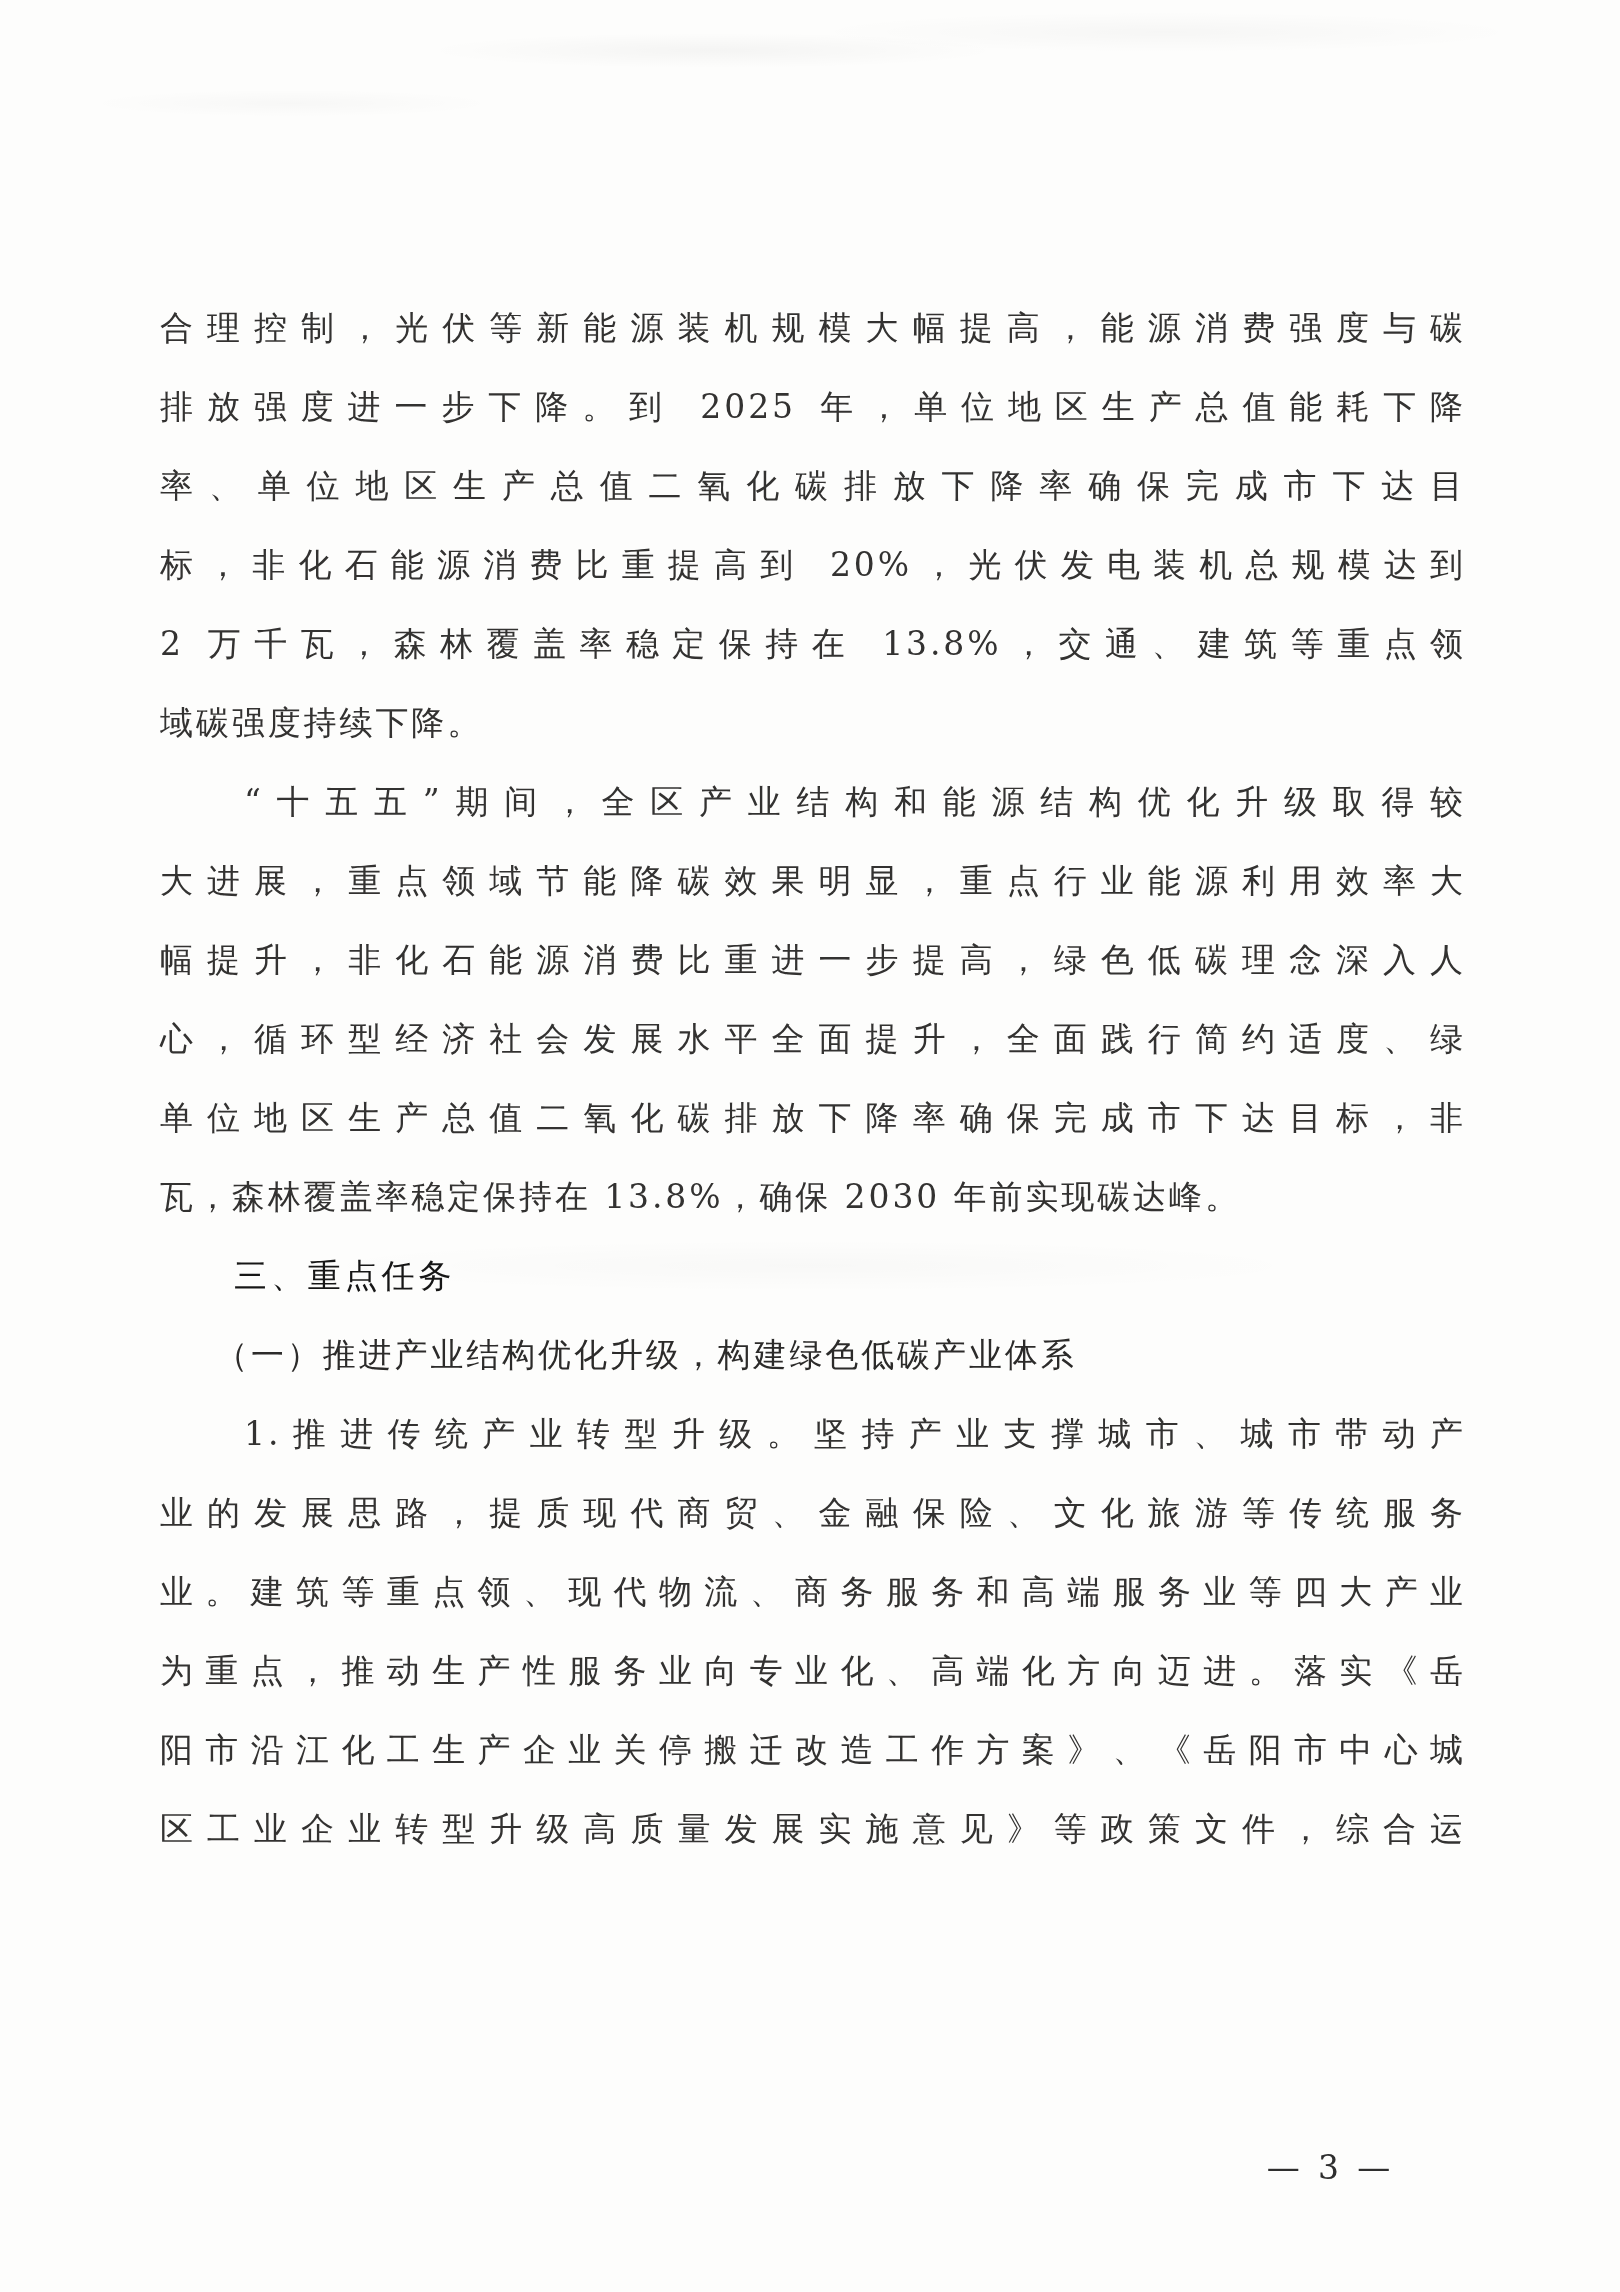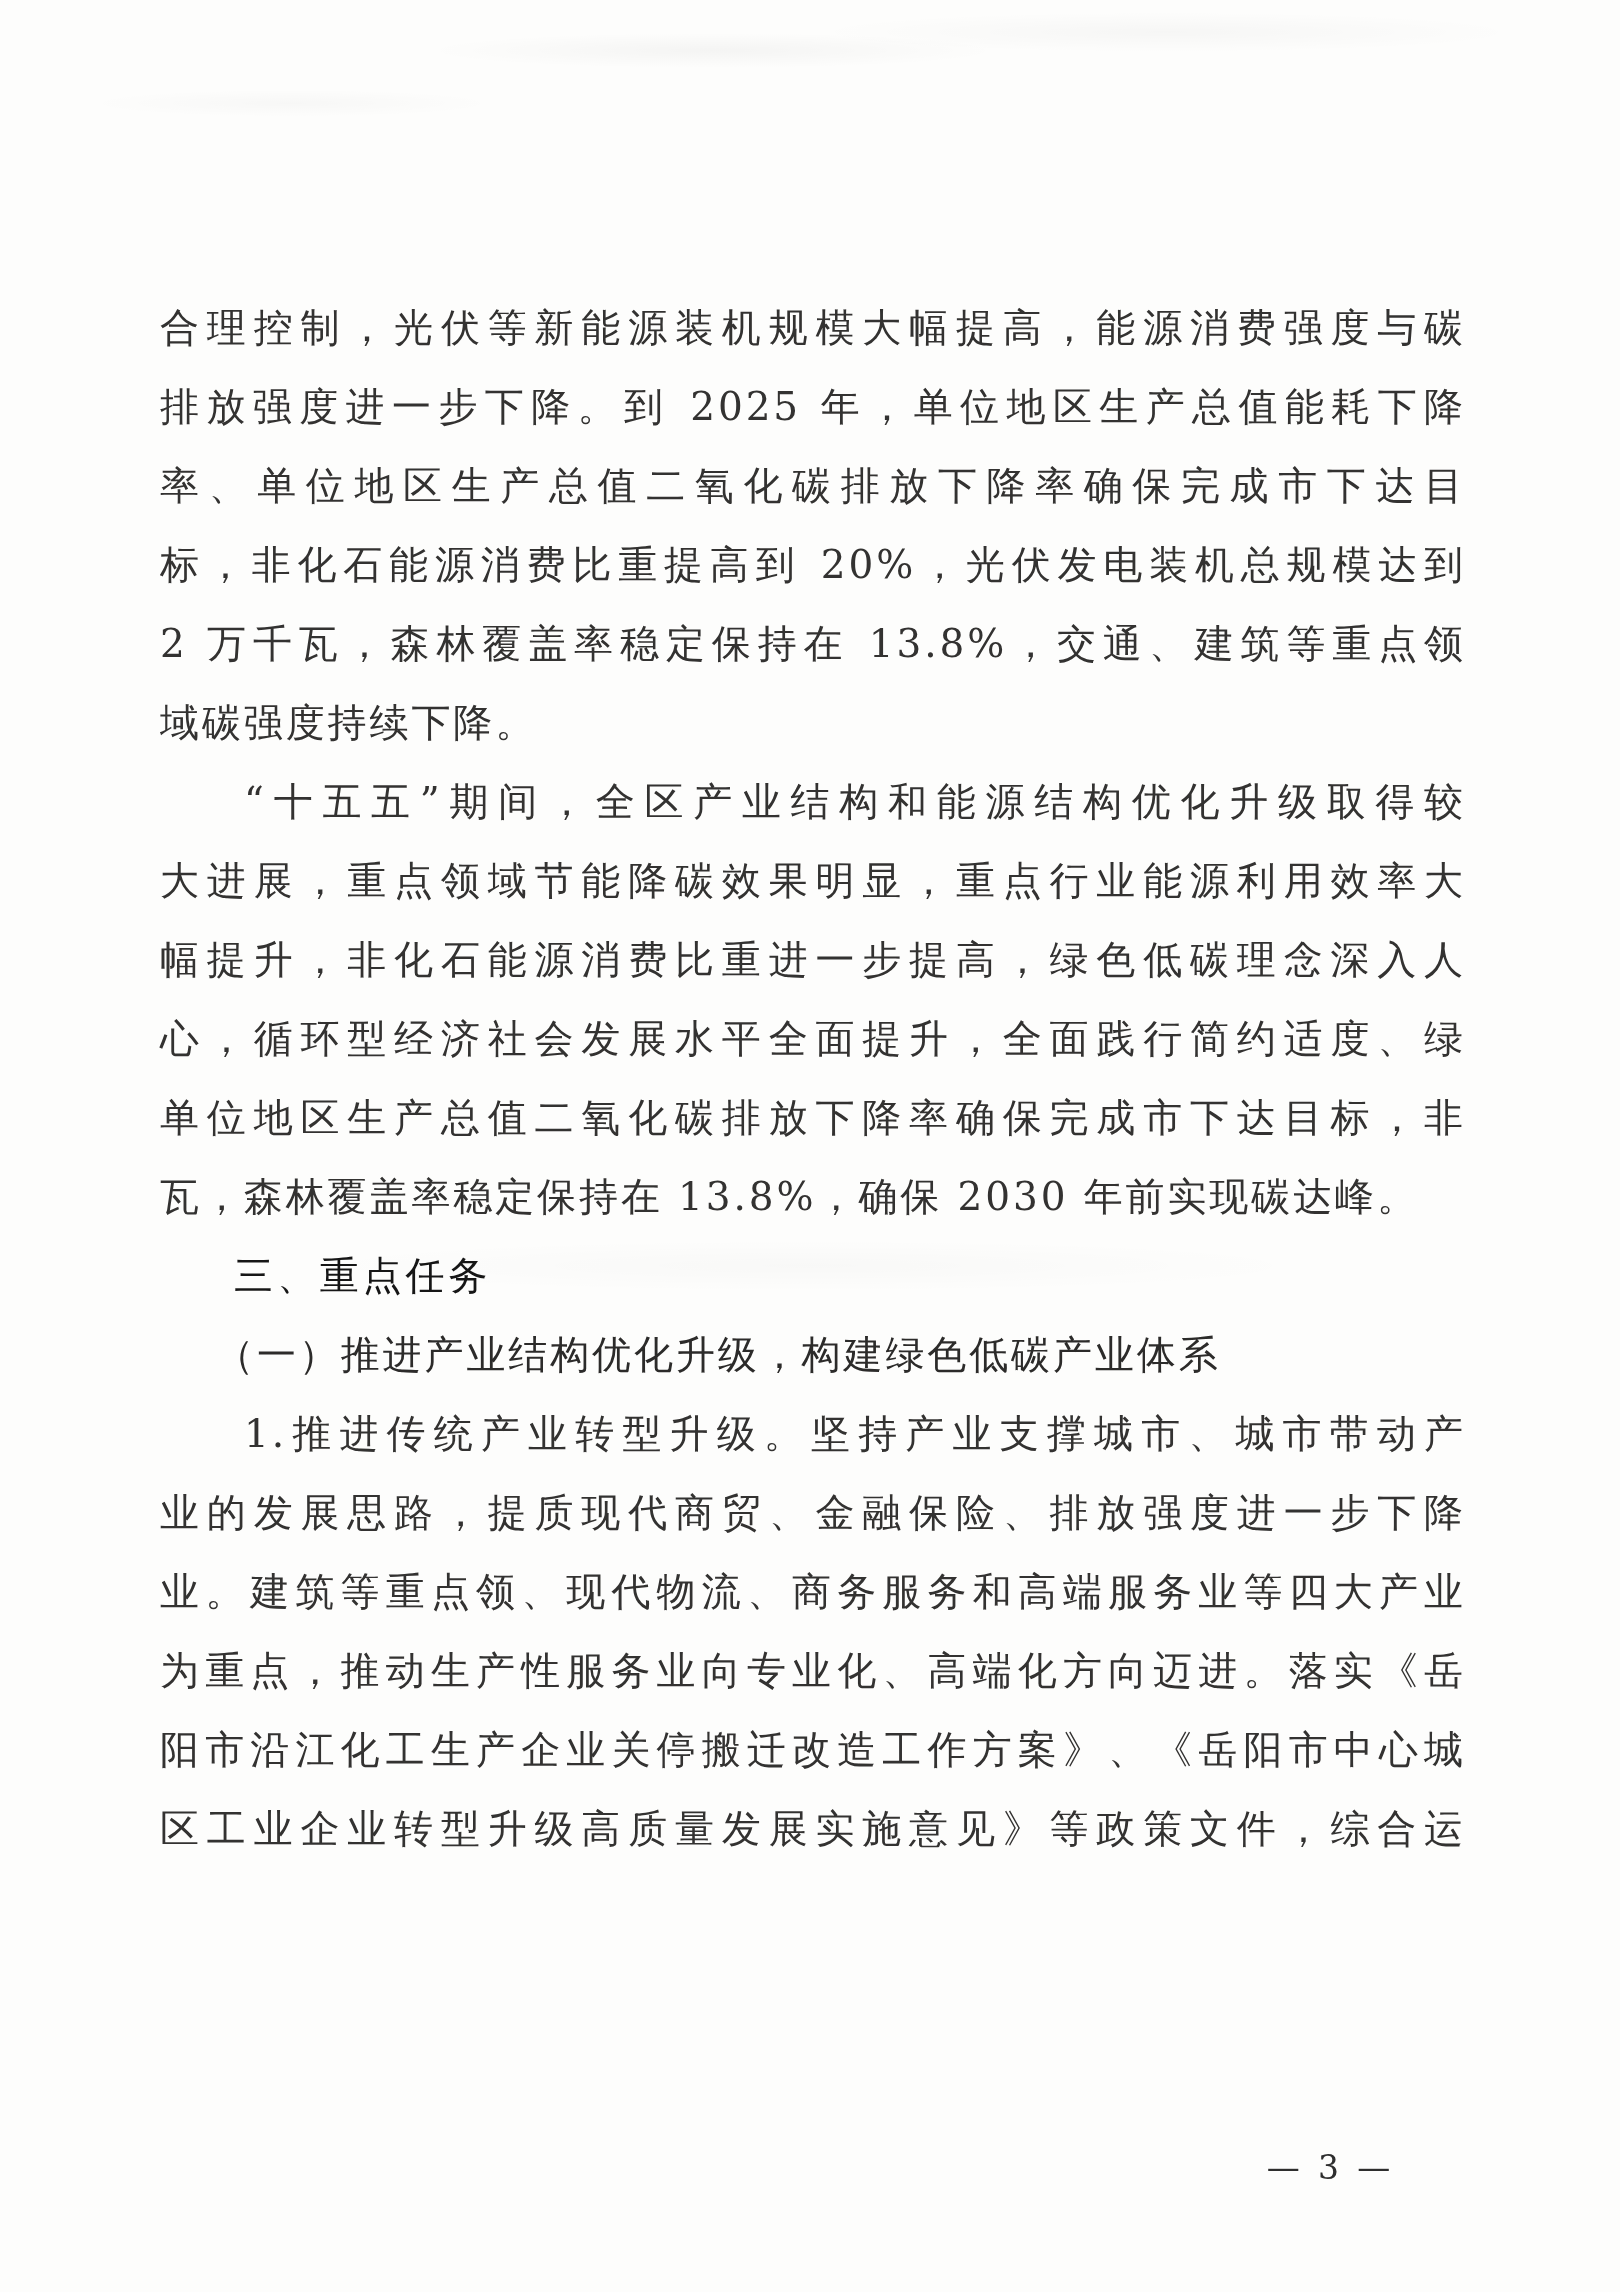--- a/index.html
+++ b/index.html
@@ -19,21 +19,21 @@
       radial-gradient(ellipse 294px 19.6px at 18% 4.5%, rgba(0,0,0,0.022), transparent 70%),
       radial-gradient(ellipse 686px 35px at 50% 55.2%, rgba(0,0,0,0.018), transparent 75%);
     overflow: hidden;
   }
   .content {
     position: absolute;
     left: 160px; top: 288px;
     width: 1306px;
   }
   .line {
-    font-size: 39px;
+    font-size: 33px;
     line-height: 79px;
     height: 79px;
     color: #333231;
     letter-spacing: 2.9px;
     white-space: nowrap;
   }
   .line.fill {
     text-align: justify;
     text-align-last: justify;
     text-justify: inter-character;
@@ -76,21 +76,21 @@
       <div class="line body">域碳强度持续下降。</div>
       <div class="line body indent fill">“十五五”期间，全区产业结构和能源结构优化升级取得较</div>
       <div class="line body fill">大进展，重点领域节能降碳效果明显，重点行业能源利用效率大</div>
       <div class="line body fill">幅提升，非化石能源消费比重进一步提高，绿色低碳理念深入人</div>
       <div class="line body fill">心，循环型经济社会发展水平全面提升，全面践行简约适度、绿</div>
       <div class="line body fill">单位地区生产总值二氧化碳排放下降率确保完成市下达目标，非</div>
       <div class="line body">瓦，森林覆盖率稳定保持在 13.8%，确保 2030 年前实现碳达峰。</div>
       <div class="line heading">三、重点任务</div>
       <div class="line subheading">（一）推进产业结构优化升级，构建绿色低碳产业体系</div>
       <div class="line body indent fill">1.推进传统产业转型升级。坚持产业支撑城市、城市带动产</div>
-      <div class="line body fill">业的发展思路，提质现代商贸、金融保险、排放强度进一步下降</div>
+      <div class="line body fill">业的发展思路，提质现代商贸、金融保险、文化旅游等传统服务</div>
       <div class="line body fill">业。建筑等重点领、现代物流、商务服务和高端服务业等四大产业</div>
       <div class="line body fill">为重点，推动生产性服务业向专业化、高端化方向迈进。落实《岳</div>
       <div class="line body fill">阳市沿江化工生产企业关停搬迁改造工作方案》、《岳阳市中心城</div>
       <div class="line body fill">区工业企业转型升级高质量发展实施意见》等政策文件，综合运</div>
     </main>
   <div class="page-number">— 3 —</div>
 </div>
 
 
 </body></html>

